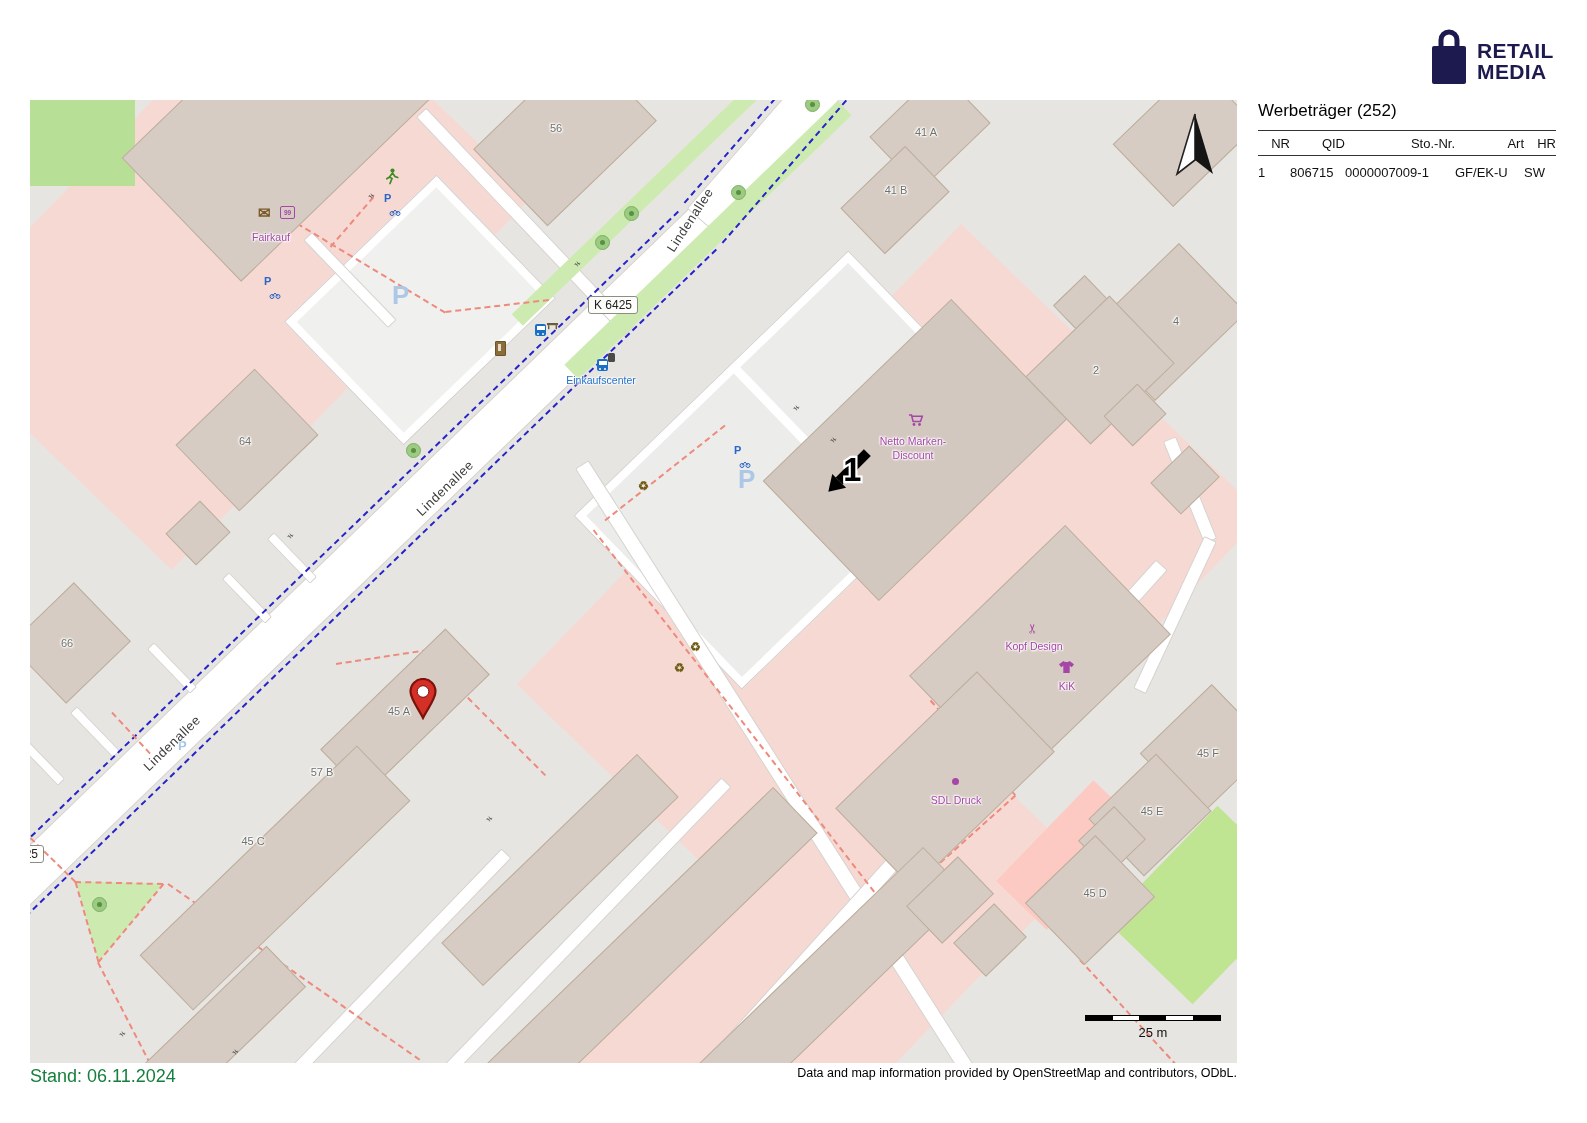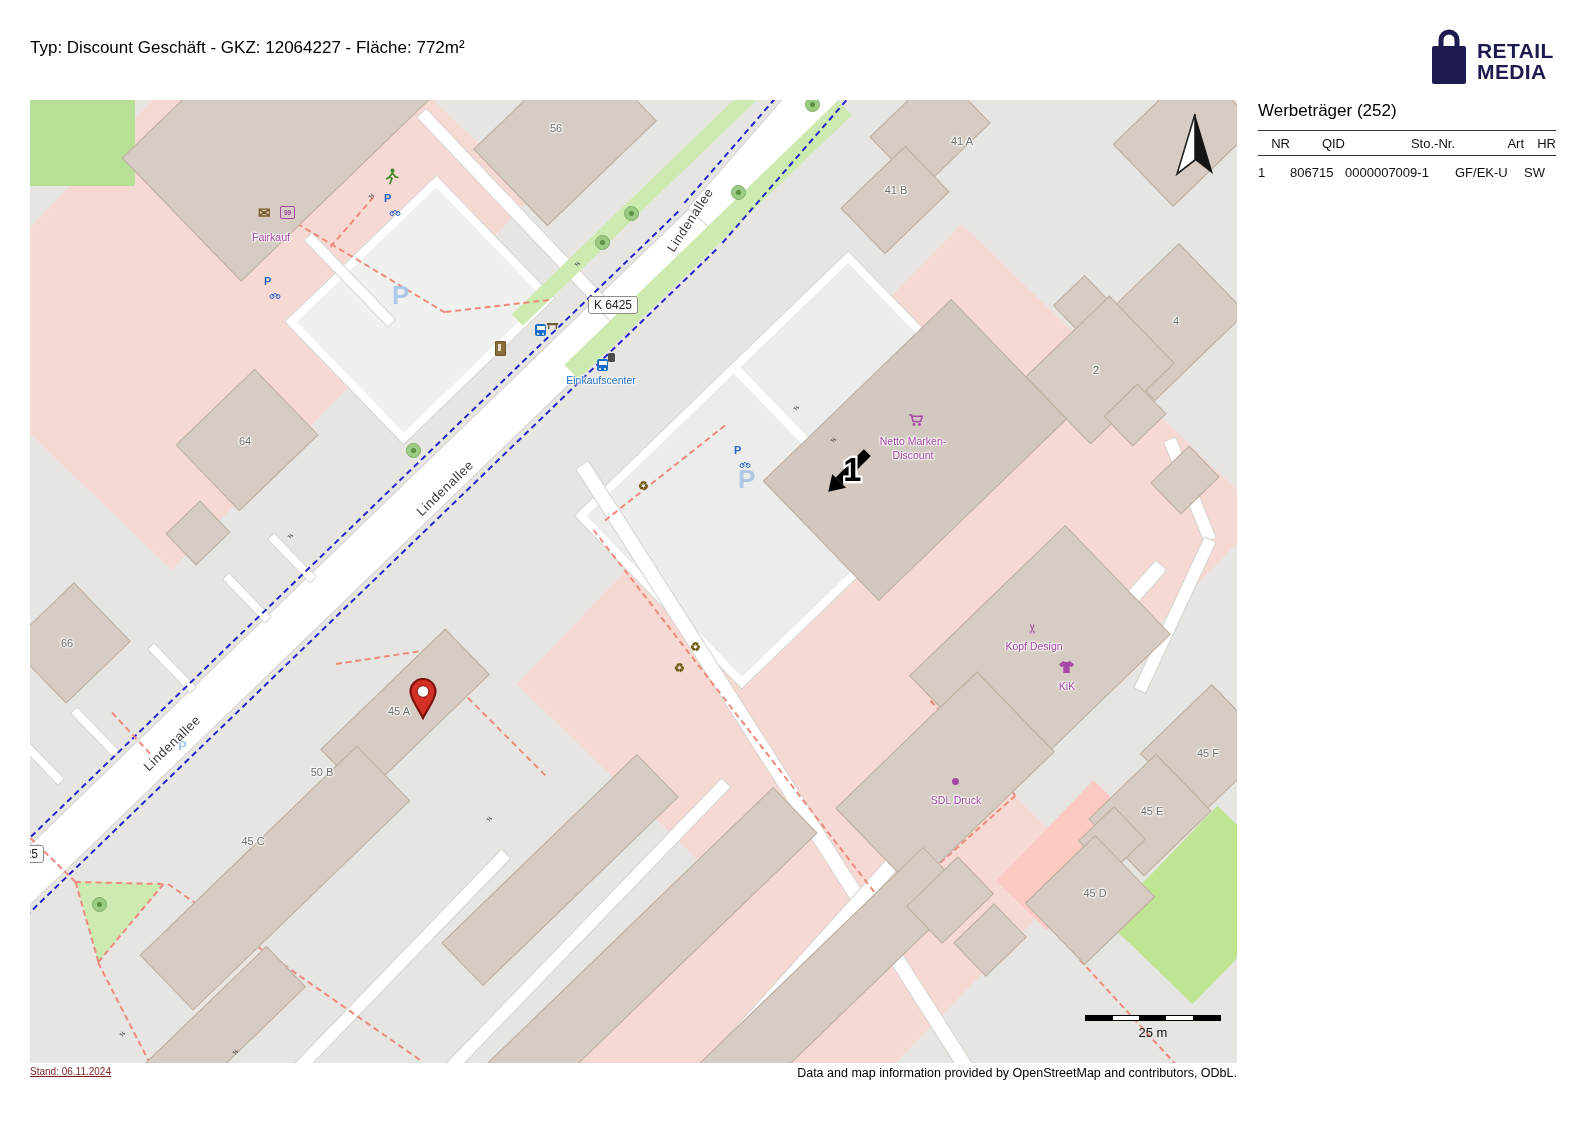--- a/index.html
+++ b/index.html
@@ -8,40 +8,39 @@
   .abs{position:absolute;}
   .hdr{position:absolute;left:30px;top:36px;font-size:17px;line-height:24px;color:#000;}
   .logo-text{position:absolute;left:1477px;top:40px;font-size:21px;font-weight:bold;
              line-height:21px;letter-spacing:0.4px;color:#1c1a4e;}
   .panel{position:absolute;left:1258px;top:101px;width:298px;}
   .panel-title{font-size:17px;color:#000;margin-bottom:9px;}
   .ptable{width:100%;border-collapse:collapse;table-layout:fixed;font-size:13px;color:#111;}
   .ptable thead tr{border-top:1px solid #333;border-bottom:1px solid #333;}
   .ptable th{font-weight:normal;text-align:right;padding:5px 0 4px 0;}
   .ptable td{text-align:left;padding:9px 0 4px 0;}
-  .footer-left{position:absolute;left:30px;top:1066px;font-size:10px;color:#7f1d1d;text-decoration:underline;}
+  .footer-left{position:absolute;left:30px;top:1066px;font-size:18px;color:#15803d;}
   .footer-right{position:absolute;right:350px;top:1066px;font-size:12.5px;color:#000;}
   #map-canvas{position:absolute;left:30px;top:100px;width:1207px;height:963px;
               background:#e7e5e2;overflow:hidden;}
   .mlabel{position:absolute;white-space:nowrap;transform:translate(-50%,-50%);
           text-shadow:0 0 2px #fff,0 0 2px #fff,0 0 3px #fff,1px 1px 2px #fff,-1px -1px 2px #fff;}
   .street-label{font-size:13px;color:#3c3c3c;letter-spacing:0.6px;}
   .bldg-label{font-size:11px;color:#70706c;}
   .poi-label{font-size:10.5px;}
   .badge{position:absolute;background:#fdfdfa;border:1.5px solid #8c8c89;border-radius:3px;
          padding:0 5px;font-size:12px;line-height:16px;color:#222;white-space:nowrap;}
   .road{position:absolute;background:#fff;border:1px solid #d6d3cf;border-radius:2px;}
 </style>
 </head>
 <body>
 
 <div class="page">
 
   <div class="hdr">
-    <div>Typ: Discount Geschäft - GKZ: 12064227 - Fläche: 772m²</div>
   </div>
 
   <div>
     <svg class="abs" style="left:1430px;top:25px;" width="38" height="60" viewBox="0 0 38 60">
       <path d="M11 22 v-7 a8 8 0 0 1 16 0 v7" fill="none" stroke="#1c1a4e" stroke-width="5"></path>
       <rect x="2" y="21" width="34" height="38" rx="2" fill="#1c1a4e"></rect>
     </svg>
     <div class="logo-text">
       <div>RETAIL</div>
       <div>MEDIA</div>
@@ -149,28 +148,28 @@
       <div style="position: absolute; left: 180px; top: 940px; width: 210px; height: 55px; transform: translate(-50%, -50%) rotate(-44deg); background: rgb(214, 204, 195); border: 1px solid rgb(189, 174, 156);"></div>
       <div style="position: absolute; left: 545px; top: 159px; font-size: 9px; color: rgb(85, 85, 85); transform: rotate(46deg);">≠</div>
       <div style="position: absolute; left: 339px; top: 91px; font-size: 9px; color: rgb(85, 85, 85); transform: rotate(46deg);">≠</div>
       <div style="position: absolute; left: 764px; top: 303px; font-size: 9px; color: rgb(85, 85, 85); transform: rotate(46deg);">≠</div>
       <div style="position: absolute; left: 801px; top: 335px; font-size: 9px; color: rgb(85, 85, 85); transform: rotate(46deg);">≠</div>
       <div style="position: absolute; left: 258px; top: 431px; font-size: 9px; color: rgb(85, 85, 85); transform: rotate(46deg);">≠</div>
       <div style="position: absolute; left: 90px; top: 929px; font-size: 9px; color: rgb(85, 85, 85); transform: rotate(46deg);">≠</div>
       <div style="position: absolute; left: 203px; top: 947px; font-size: 9px; color: rgb(85, 85, 85); transform: rotate(46deg);">≠</div>
       <div style="position: absolute; left: 457px; top: 714px; font-size: 9px; color: rgb(85, 85, 85); transform: rotate(46deg);">≠</div>
       <div class="mlabel bldg-label" style="position: absolute; left: 526px; top: 28px;">56</div>
-      <div class="mlabel bldg-label" style="position: absolute; left: 896px; top: 41px; margin-left: 36px;">41 A</div>
+      <div class="mlabel bldg-label" style="position: absolute; left: 896px; top: 32px;">41 A</div>
       <div class="mlabel bldg-label" style="position: absolute; left: 856px; top: 90px; padding-left: 20px;">41 B</div>
       <div class="mlabel bldg-label" style="position: absolute; left: 1146px; top: 221px;">4</div>
       <div class="mlabel bldg-label" style="position: absolute; left: 1066px; top: 270px;">2</div>
       <div class="mlabel bldg-label" style="position: absolute; left: 215px; top: 341px;">64</div>
       <div class="mlabel bldg-label" style="position: absolute; left: 37px; top: 543px;">66</div>
       <div class="mlabel bldg-label" style="position: absolute; left: 369px; top: 611px;">45 A</div>
-      <div class="mlabel bldg-label" style="position: absolute; left: 292px; top: 672px;">50 B</div>
+      <div class="mlabel bldg-label" style="position: absolute; left: 292px; top: 672px;">57 B</div>
       <div class="mlabel bldg-label" style="position: absolute; left: 223px; top: 741px;">45 C</div>
       <div class="mlabel bldg-label" style="position: absolute; left: 1065px; top: 793px;">45 D</div>
       <div class="mlabel bldg-label" style="position: absolute; left: 1122px; top: 711px;">45 E</div>
       <div class="mlabel bldg-label" style="position: absolute; left: 1178px; top: 653px;">45 F</div>
       <div style="position: absolute; left: 228px; top: 105px; font-size: 15px; font-weight: bold; color: rgb(122, 90, 40); line-height: 15px;">✉</div>
       <div style="position: absolute; left: 250px; top: 106px; width: 13px; height: 11px; border: 1.5px solid rgb(166, 70, 166); border-radius: 2px; font-size: 6.5px; font-weight: bold; color: rgb(166, 70, 166); text-align: center; line-height: 11px;">99</div>
       <div style="position: absolute; left: 355px; top: 68px;"><svg width="14" height="17" viewBox="0 0 14 17">
           <circle cx="7.5" cy="2.6" r="2.1" fill="#3f8a23"></circle>
           <path d="M7.5 5 L4.5 9 L7 10.5 L5 15.5 M7.5 5 L10 8.5 L12.8 9.5 M4.5 9 L1.8 10.8" stroke="#3f8a23" stroke-width="1.7" fill="none" stroke-linecap="round"></path>
         </svg></div>

